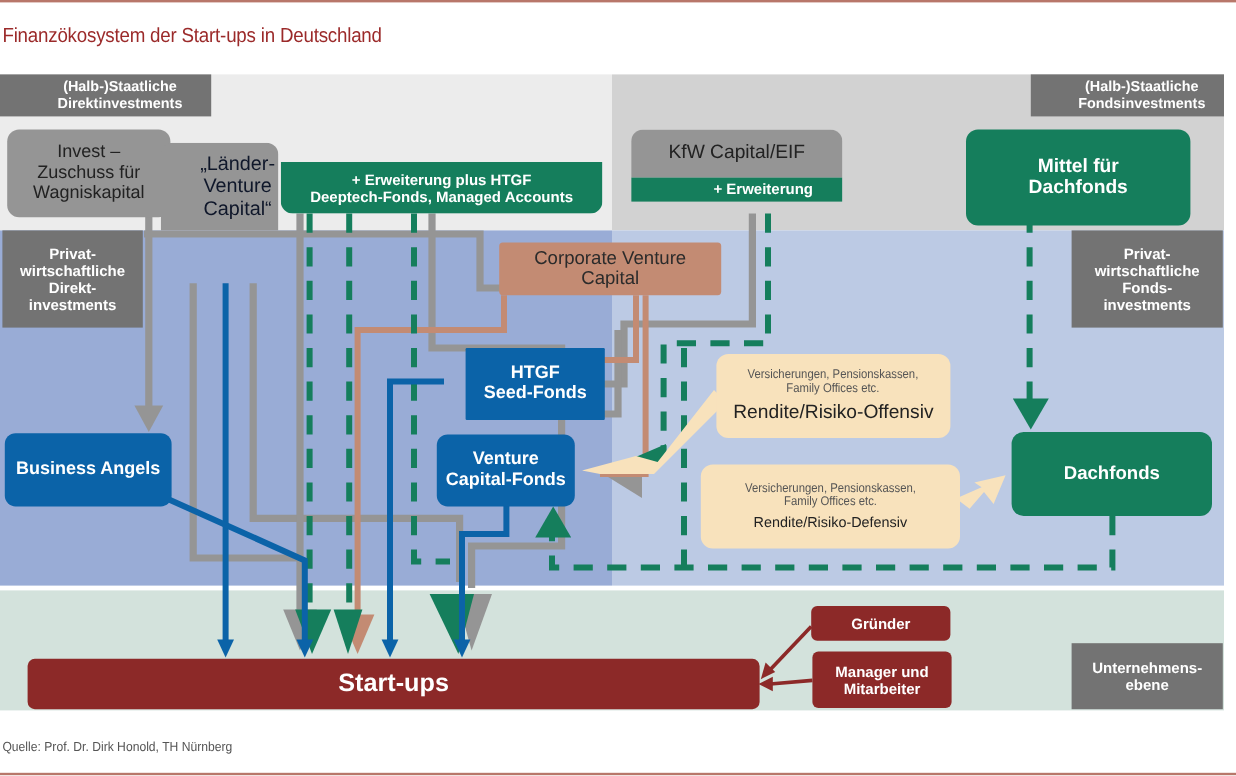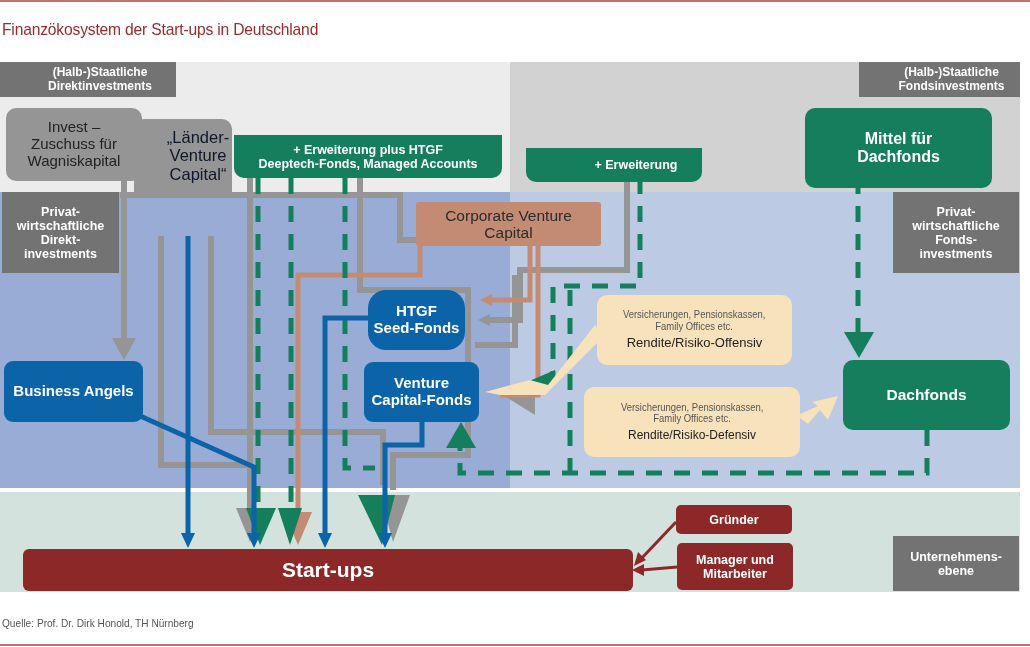--- a/index.html
+++ b/index.html
@@ -132,41 +132,42 @@
 Venture
 Capital“</div>
 </div>
 
 <div style="position:absolute;left:234px;top:108px;width:268px;height:70px;border-radius:10px;overflow:hidden;">
   <div class="box green" style="position:absolute;left:0;top:27px;width:268px;height:43px;font-size:12.5px;white-space:pre-line;">+ Erweiterung plus HTGF
 Deeptech-Fonds, Managed Accounts</div>
 </div>
 
 <div style="position:absolute;left:526px;top:108px;width:176px;height:74px;border-radius:10px;overflow:hidden;">
-  <div class="box green" style="position:absolute;left:0;top:40px;width:176px;height:34px;font-size:12.5px;padding-left:44px;">+ Erweiterung</div>
+  <div class="box" style="position:absolute;left:0;top:0;width:176px;height:40px;background:#959595;color:#222;font-weight:normal;font-size:16px;">KfW Capital/EIF</div>
+  <div class="box green" style="position:absolute;left:0;top:40px;width:176px;height:20px;font-size:12.5px;padding-left:44px;">+ Erweiterung</div>
 </div>
 
 <div class="box green" style="left:805px;top:108px;width:187px;height:80px;border-radius:10px;font-size:16px;white-space:pre-line;">Mittel für
 Dachfonds</div>
 
 <div class="box brown" style="left:416px;top:202px;width:185px;height:44px;border-radius:3px;font-size:15.5px;white-space:pre-line;">Corporate Venture
 Capital</div>
 
-<div class="box blue" style="left:368px;top:290px;width:97px;height:60px;border-radius:18px;font-size:15px;white-space:pre-line;">HTGF
+<div class="box blue" style="left:388px;top:290px;width:116px;height:60px;border-radius:1px;font-size:15px;white-space:pre-line;">HTGF
 Seed-Fonds</div>
 
 <div class="box blue" style="left:4px;top:361px;width:139px;height:61px;border-radius:9px;font-size:15px;">Business Angels</div>
 
 <div class="box blue" style="left:364px;top:362px;width:115px;height:60px;border-radius:9px;font-size:15px;white-space:pre-line;">Venture
 Capital-Fonds</div>
 
 <div class="box beige" style="left:597px;top:295px;width:195px;height:70px;border-radius:10px;">
   <div style="font-size:10.5px;color:#555;white-space:pre-line;transform:scaleX(0.9);">Versicherungen, Pensionskassen,
 Family Offices etc.</div>
-  <div style="font-size:13px;color:#222;margin-top:4px;">Rendite/Risiko-Offensiv</div>
+  <div style="font-size:16px;color:#222;margin-top:4px;">Rendite/Risiko-Offensiv</div>
 </div>
 
 <div class="box beige" style="left:584px;top:387px;width:216px;height:70px;border-radius:10px;">
   <div style="font-size:10.5px;color:#555;white-space:pre-line;transform:scaleX(0.9);">Versicherungen, Pensionskassen,
 Family Offices etc.</div>
   <div style="font-size:12px;color:#222;margin-top:4px;">Rendite/Risiko-Defensiv</div>
 </div>
 
 <div class="box green" style="left:843px;top:360px;width:167px;height:70px;border-radius:10px;font-size:15.5px;">Dachfonds</div>
 

